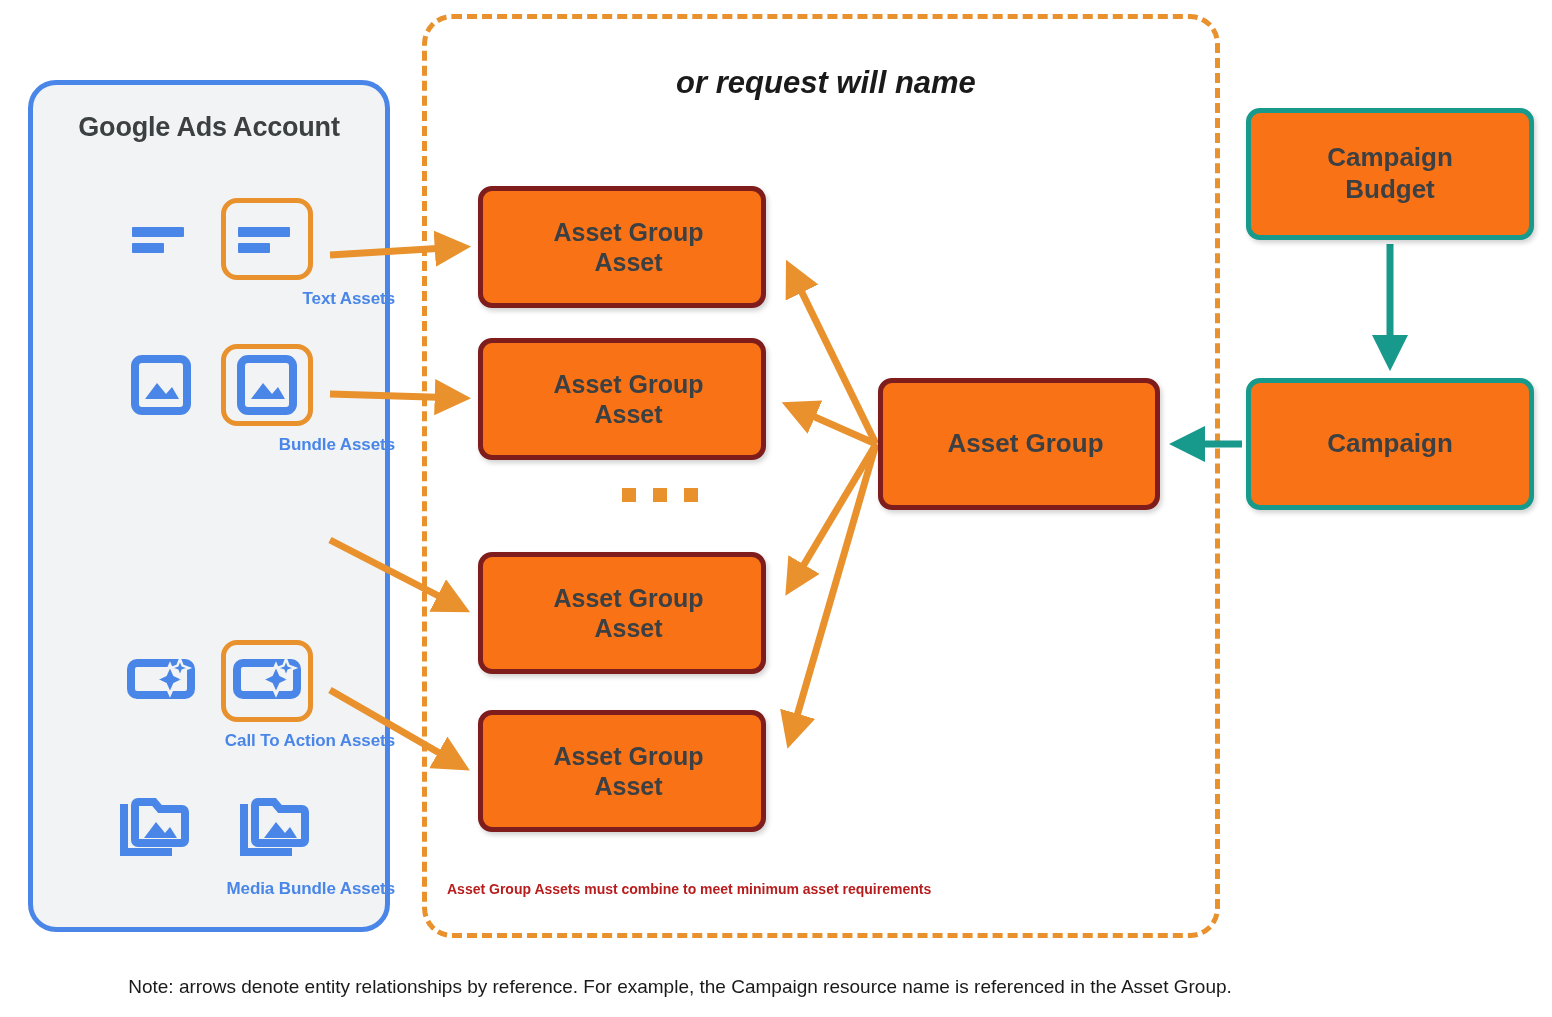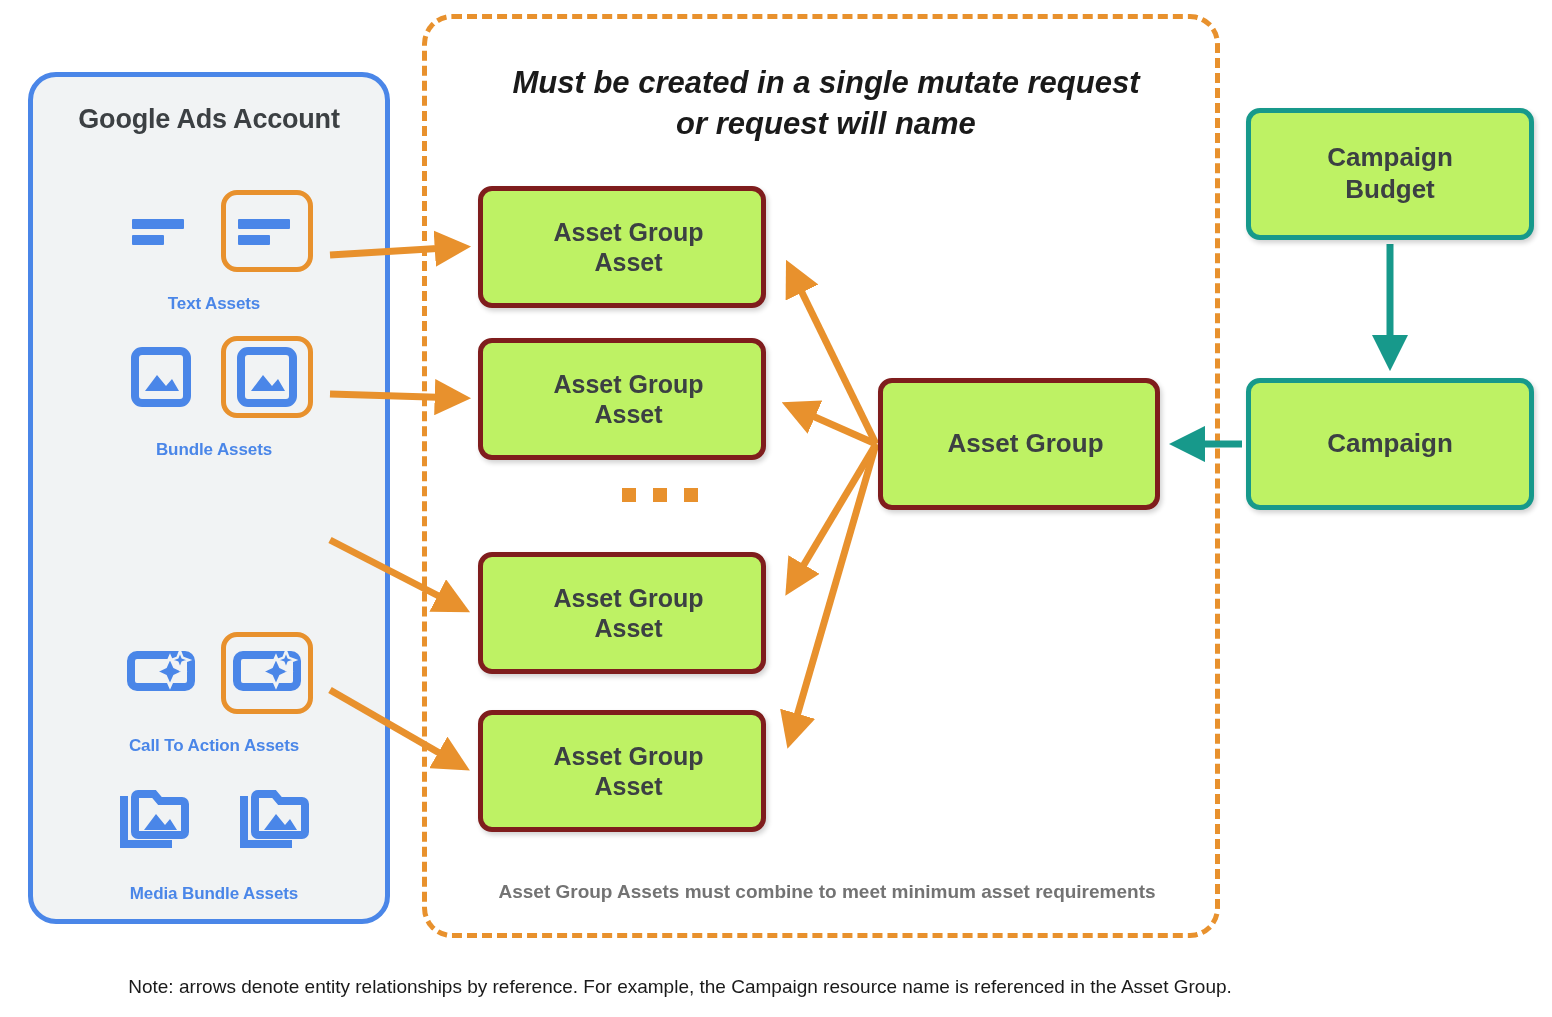--- a/index.html
+++ b/index.html
@@ -17,21 +17,21 @@
   #stage {
     position: absolute;
     left: 0; top: 0;
     width: 1552px;
     height: 1017px;
   }
   .abs { position: absolute; }
 
   
   #library-panel {
-    left: 28px; top: 72px;
+    left: 28px; top: 80px;
     width: 362px; height: 852px;
     background: #F1F3F4;
     border: 5px solid #4A86E8;
     border-radius: 28px;
     box-sizing: border-box;
     z-index: 4;
   }
   #library-title {
     position: absolute;
     left: 0; top: 26px;
@@ -58,25 +58,25 @@
     display: flex;
     align-items: center;
     justify-content: center;
     box-sizing: border-box;
   }
   .icon-slot.highlighted {
     border: 5px solid #E8912D;
     border-radius: 16px;
   }
   .asset-caption {
-    text-align: center;
+    text-align: right;
     font-size: 17px;
     font-weight: bold;
     color: #4A86E8;
-    margin-top: 15px;
+    margin-top: 2px;
     letter-spacing: -0.1px;
   }
 
   
   #mutate-container {
     left: 422px; top: 14px;
     width: 798px; height: 924px;
     background: #ffffff;
     border: 5px dashed #E8912D;
     border-radius: 30px;
@@ -91,30 +91,30 @@
     font-size: 31px;
     font-weight: bold;
     font-style: italic;
     color: #1a1a1a;
     line-height: 1.32;
   }
   #mutate-footer {
     position: absolute;
     left: 20px; top: 862px;
     width: 760px;
-    text-align: center;
-    font-size: 19px;
-    font-weight: bold;
-    color: #737373;
+    text-align: left;
+    font-size: 14px;
+    font-weight: bold;
+    color: #b91c1c;
   }
 
   
   .node {
     box-sizing: border-box;
-    background: #bef264;
+    background: #f97316;
     border-radius: 14px;
     display: flex;
     align-items: center;
     justify-content: center;
     text-align: center;
     color: #3C4043;
     font-weight: bold;
     box-shadow: 2px 3px 5px rgba(0,0,0,0.18);
     line-height: 1.22;
     z-index: 6;
@@ -246,21 +246,20 @@
             <path d="M26 42 L38 26 L47 37 L52 31 L59 42 Z" fill="#4A86E8"></path>
           </svg>
         </div>
       </div>
       <div class="asset-caption">Media Bundle  Assets</div>
     </div>
   </div>
 
   <div class="abs" id="mutate-container">
     <div id="mutate-header">
-      <div>Must be created in a single mutate request</div>
       <div>or request will name</div>
     </div>
     <div id="mutate-footer">Asset Group Assets must combine to meet minimum asset requirements</div>
   </div>
 
   <svg class="abs" id="connectors">
     <defs>
       <marker id="arrow-orange" markerWidth="5.2" markerHeight="5.2" refX="3.9" refY="2.6" orient="auto">
         <path d="M0,0 L5.2,2.6 L0,5.2 Z" fill="#E8912D"></path>
       </marker>

